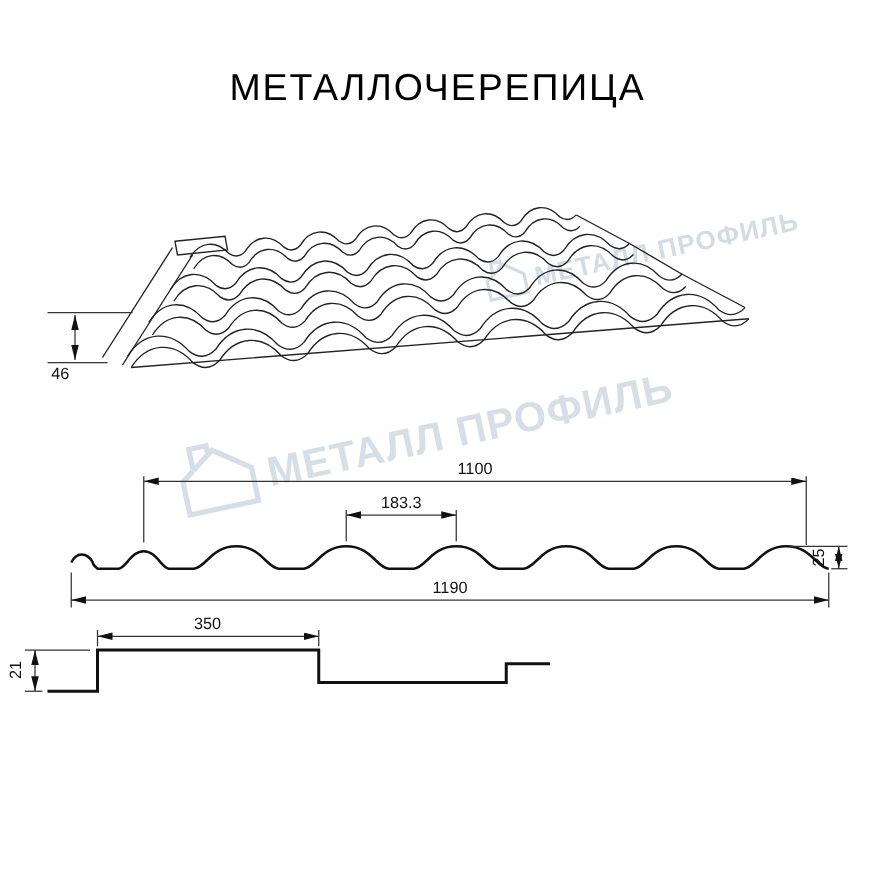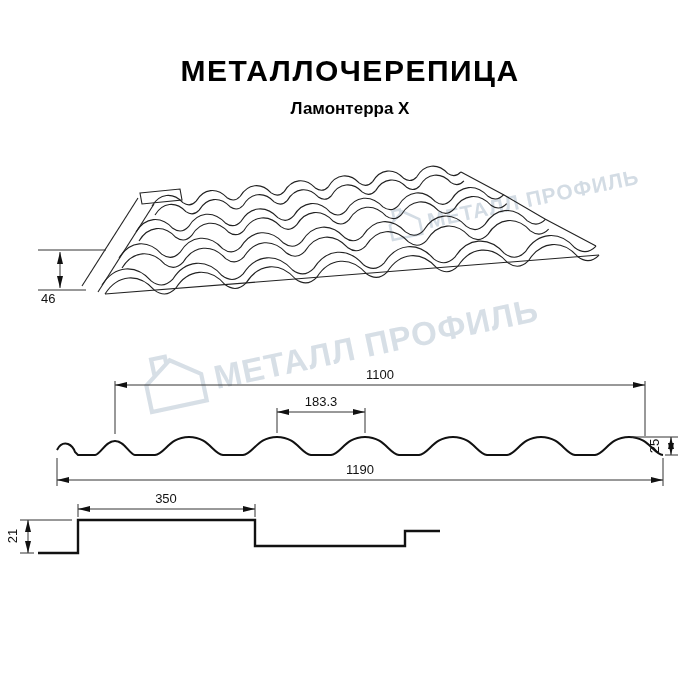--- a/index.html
+++ b/index.html
@@ -2,41 +2,40 @@
 <html><head>
 <meta charset="utf-8">
 <style>
   html,body{margin:0;padding:0;background:#fff;}
   .canvas{
     position:relative;width:700px;height:700px;background:#ffffff;
     font-family:"Liberation Sans",sans-serif;overflow:hidden;
   }
   .title{
     position:absolute;top:54px;left:0;width:100%;text-align:center;
-    font-size:30px;font-weight:bold;letter-spacing:1.5px;color:#000;
+    font-size:30px;font-weight:normal;letter-spacing:1.5px;color:#000;
   }
   .subtitle{
     position:absolute;top:99px;left:0;width:100%;text-align:center;
     font-size:17px;font-weight:bold;color:#000;
   }
   svg.drawing{position:absolute;left:0;top:0;}
   .dim-text{font-size:13px;fill:#111;}
   .wm-text{font-weight:bold;letter-spacing:1px;}
   .thin{stroke:#333;stroke-width:1;fill:none;}
   .draw{stroke:#222;stroke-width:1.1;fill:none;}
   .thick{stroke:#111;stroke-width:2;fill:none;}
   .xthick{stroke:#111;stroke-width:2.4;fill:none;}
 </style>
 </head>
 <body>
 
 <div class="canvas">
 
   <div class="title">МЕТАЛЛОЧЕРЕПИЦА</div>
-  <div class="subtitle">Ламонтерра X</div>
 
   <svg class="drawing" width="700" height="700" viewBox="0 0 700 700">
     <defs>
       <marker id="arrow" markerWidth="13" markerHeight="7" refX="12" refY="3" orient="auto-start-reverse">
         <path d="M0,0 L12,3 L0,6 Z" fill="#111"></path>
       </marker>
       <path id="waverow" vector-effect="non-scaling-stroke" d="M0,0 c12,-16 30,-16 42,0 q9,8 18,0 c12,-16 30,-16 42,0 q9,8 18,0 c12,-16 30,-16 42,0 q9,8 18,0 c12,-16 30,-16 42,0 q9,8 18,0 c12,-16 30,-16 42,0 q9,8 18,0 c12,-16 30,-16 42,0 q9,8 18,0 c12,-16 30,-16 42,0 q9,8 18,0" fill="none" stroke="#222" stroke-width="1.1"></path>
     </defs>
 
     <g opacity="0.6">

